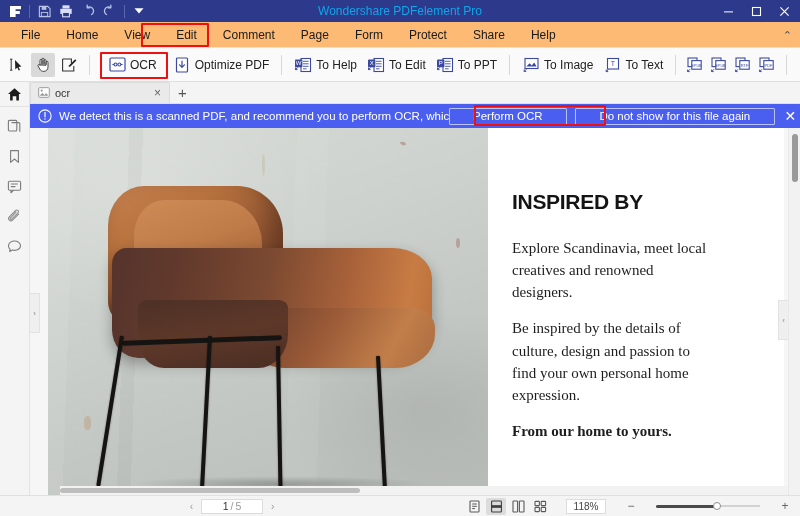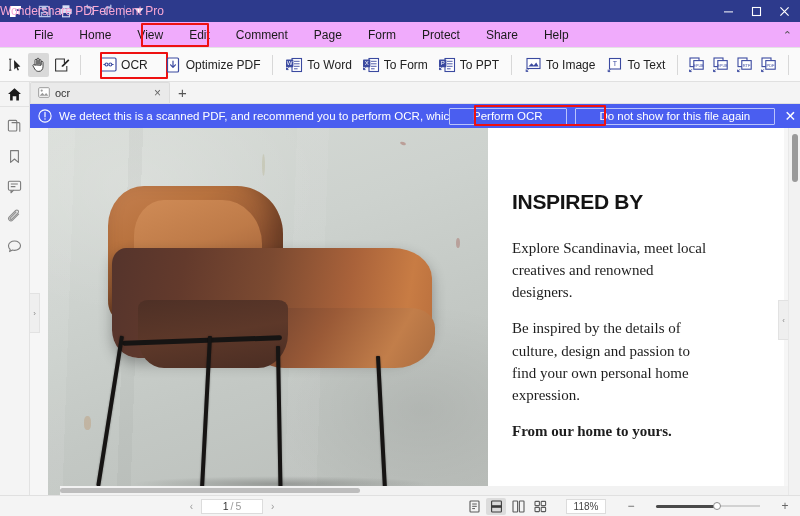--- a/index.html
+++ b/index.html
@@ -19,34 +19,34 @@
     color:#fff; flex:0 0 22px; position:relative;
   }
   .tb-left { display:flex; align-items:center; padding-left:4px; gap:0px; }
   .tb-btn {
     width:22px; height:20px; display:flex; align-items:center; justify-content:center;
     cursor:pointer;
   }
   .tb-btn svg { display:block; }
   .tb-sep { width:1px; height:13px; background:#5866b0; margin:0 3px; }
   .tb-title {
-    position:absolute; left:0; right:0; 
-    font-size:12px; color:#f9a8d4; pointer-events:none; line-height:22px;
+    position:absolute; left:0; right:0; text-align:center;
+    font-size:12px; color:#0ea5e9; pointer-events:none; line-height:22px;
   }
   .tb-right { margin-left:auto; display:flex; align-items:center; padding-right:2px; }
   .win-btn {
     width:28px; height:22px; display:flex; align-items:center; justify-content:center;
     cursor:pointer; color:#fff;
   }
 
   
   .menubar {
-    height:26px; background:#f0abfc; display:flex; align-items:center;
+    height:26px; background:#fdba74; display:flex; align-items:center;
     border-bottom:1px solid #e3e3e3; flex:0 0 26px; position:relative;
-    padding-left:21px;
+    padding-left:8px;
   }
   .menu-item {
     padding:0 13px; height:26px; line-height:26px; font-size:12px;
     color:#1a1a1a; cursor:pointer; position:relative; white-space:nowrap;
   }
   .menu-item.active { color:#2d3a8c; }
   .menu-item.active::after {
     content:""; position:absolute; left:10px; right:10px; bottom:2px;
     height:1.5px; background:#2d3a8c;
   }
@@ -426,34 +426,34 @@
     <div class="rb-item">
       <span class="rb-icon">
         <svg width="18" height="16" viewBox="0 0 18 16">
             <rect x="7" y="1.5" width="9.5" height="13" fill="#fff" stroke="#3b4aa0" stroke-width="1.1"></rect>
             <path d="M9 4.3h5.6M9 6.8h5.6M9 9.3h5.6M9 11.8h3.6" stroke="#3b4aa0" stroke-width="0.9"></path>
             <rect x="1" y="2.6" width="7.4" height="7.6" rx="0.8" fill="#3b4aa0"></rect>
             <text x="4.7" y="8.4" font-size="6" fill="#fff" text-anchor="middle" font-family="Liberation Sans">W</text>
             <path d="M1.5 12.6l2.2-2.2M1.5 12.6h2M1.5 12.6v-2" stroke="#3b4aa0" stroke-width="1" fill="none"></path>
           </svg>
       </span>
-      <span>To Word</span>
+      <span>To Help</span>
     </div>
 
     <div class="rb-item">
       <span class="rb-icon">
         <svg width="18" height="16" viewBox="0 0 18 16">
             <rect x="7" y="1.5" width="9.5" height="13" fill="#fff" stroke="#3b4aa0" stroke-width="1.1"></rect>
             <path d="M9 4.3h5.6M9 6.8h5.6M9 9.3h5.6M9 11.8h3.6" stroke="#3b4aa0" stroke-width="0.9"></path>
             <rect x="1" y="2.6" width="7.4" height="7.6" rx="0.8" fill="#3b4aa0"></rect>
             <text x="4.7" y="8.4" font-size="6" fill="#fff" text-anchor="middle" font-family="Liberation Sans">X</text>
             <path d="M1.5 12.6l2.2-2.2M1.5 12.6h2M1.5 12.6v-2" stroke="#3b4aa0" stroke-width="1" fill="none"></path>
           </svg>
       </span>
-      <span>To Form</span>
+      <span>To Edit</span>
     </div>
 
     <div class="rb-item">
       <span class="rb-icon">
         <svg width="18" height="16" viewBox="0 0 18 16">
             <rect x="7" y="1.5" width="9.5" height="13" fill="#fff" stroke="#3b4aa0" stroke-width="1.1"></rect>
             <path d="M9 4.3h5.6M9 6.8h5.6M9 9.3h5.6M9 11.8h3.6" stroke="#3b4aa0" stroke-width="0.9"></path>
             <rect x="1" y="2.6" width="7.4" height="7.6" rx="0.8" fill="#3b4aa0"></rect>
             <text x="4.7" y="8.4" font-size="6" fill="#fff" text-anchor="middle" font-family="Liberation Sans">P</text>
             <path d="M1.5 12.6l2.2-2.2M1.5 12.6h2M1.5 12.6v-2" stroke="#3b4aa0" stroke-width="1" fill="none"></path>

